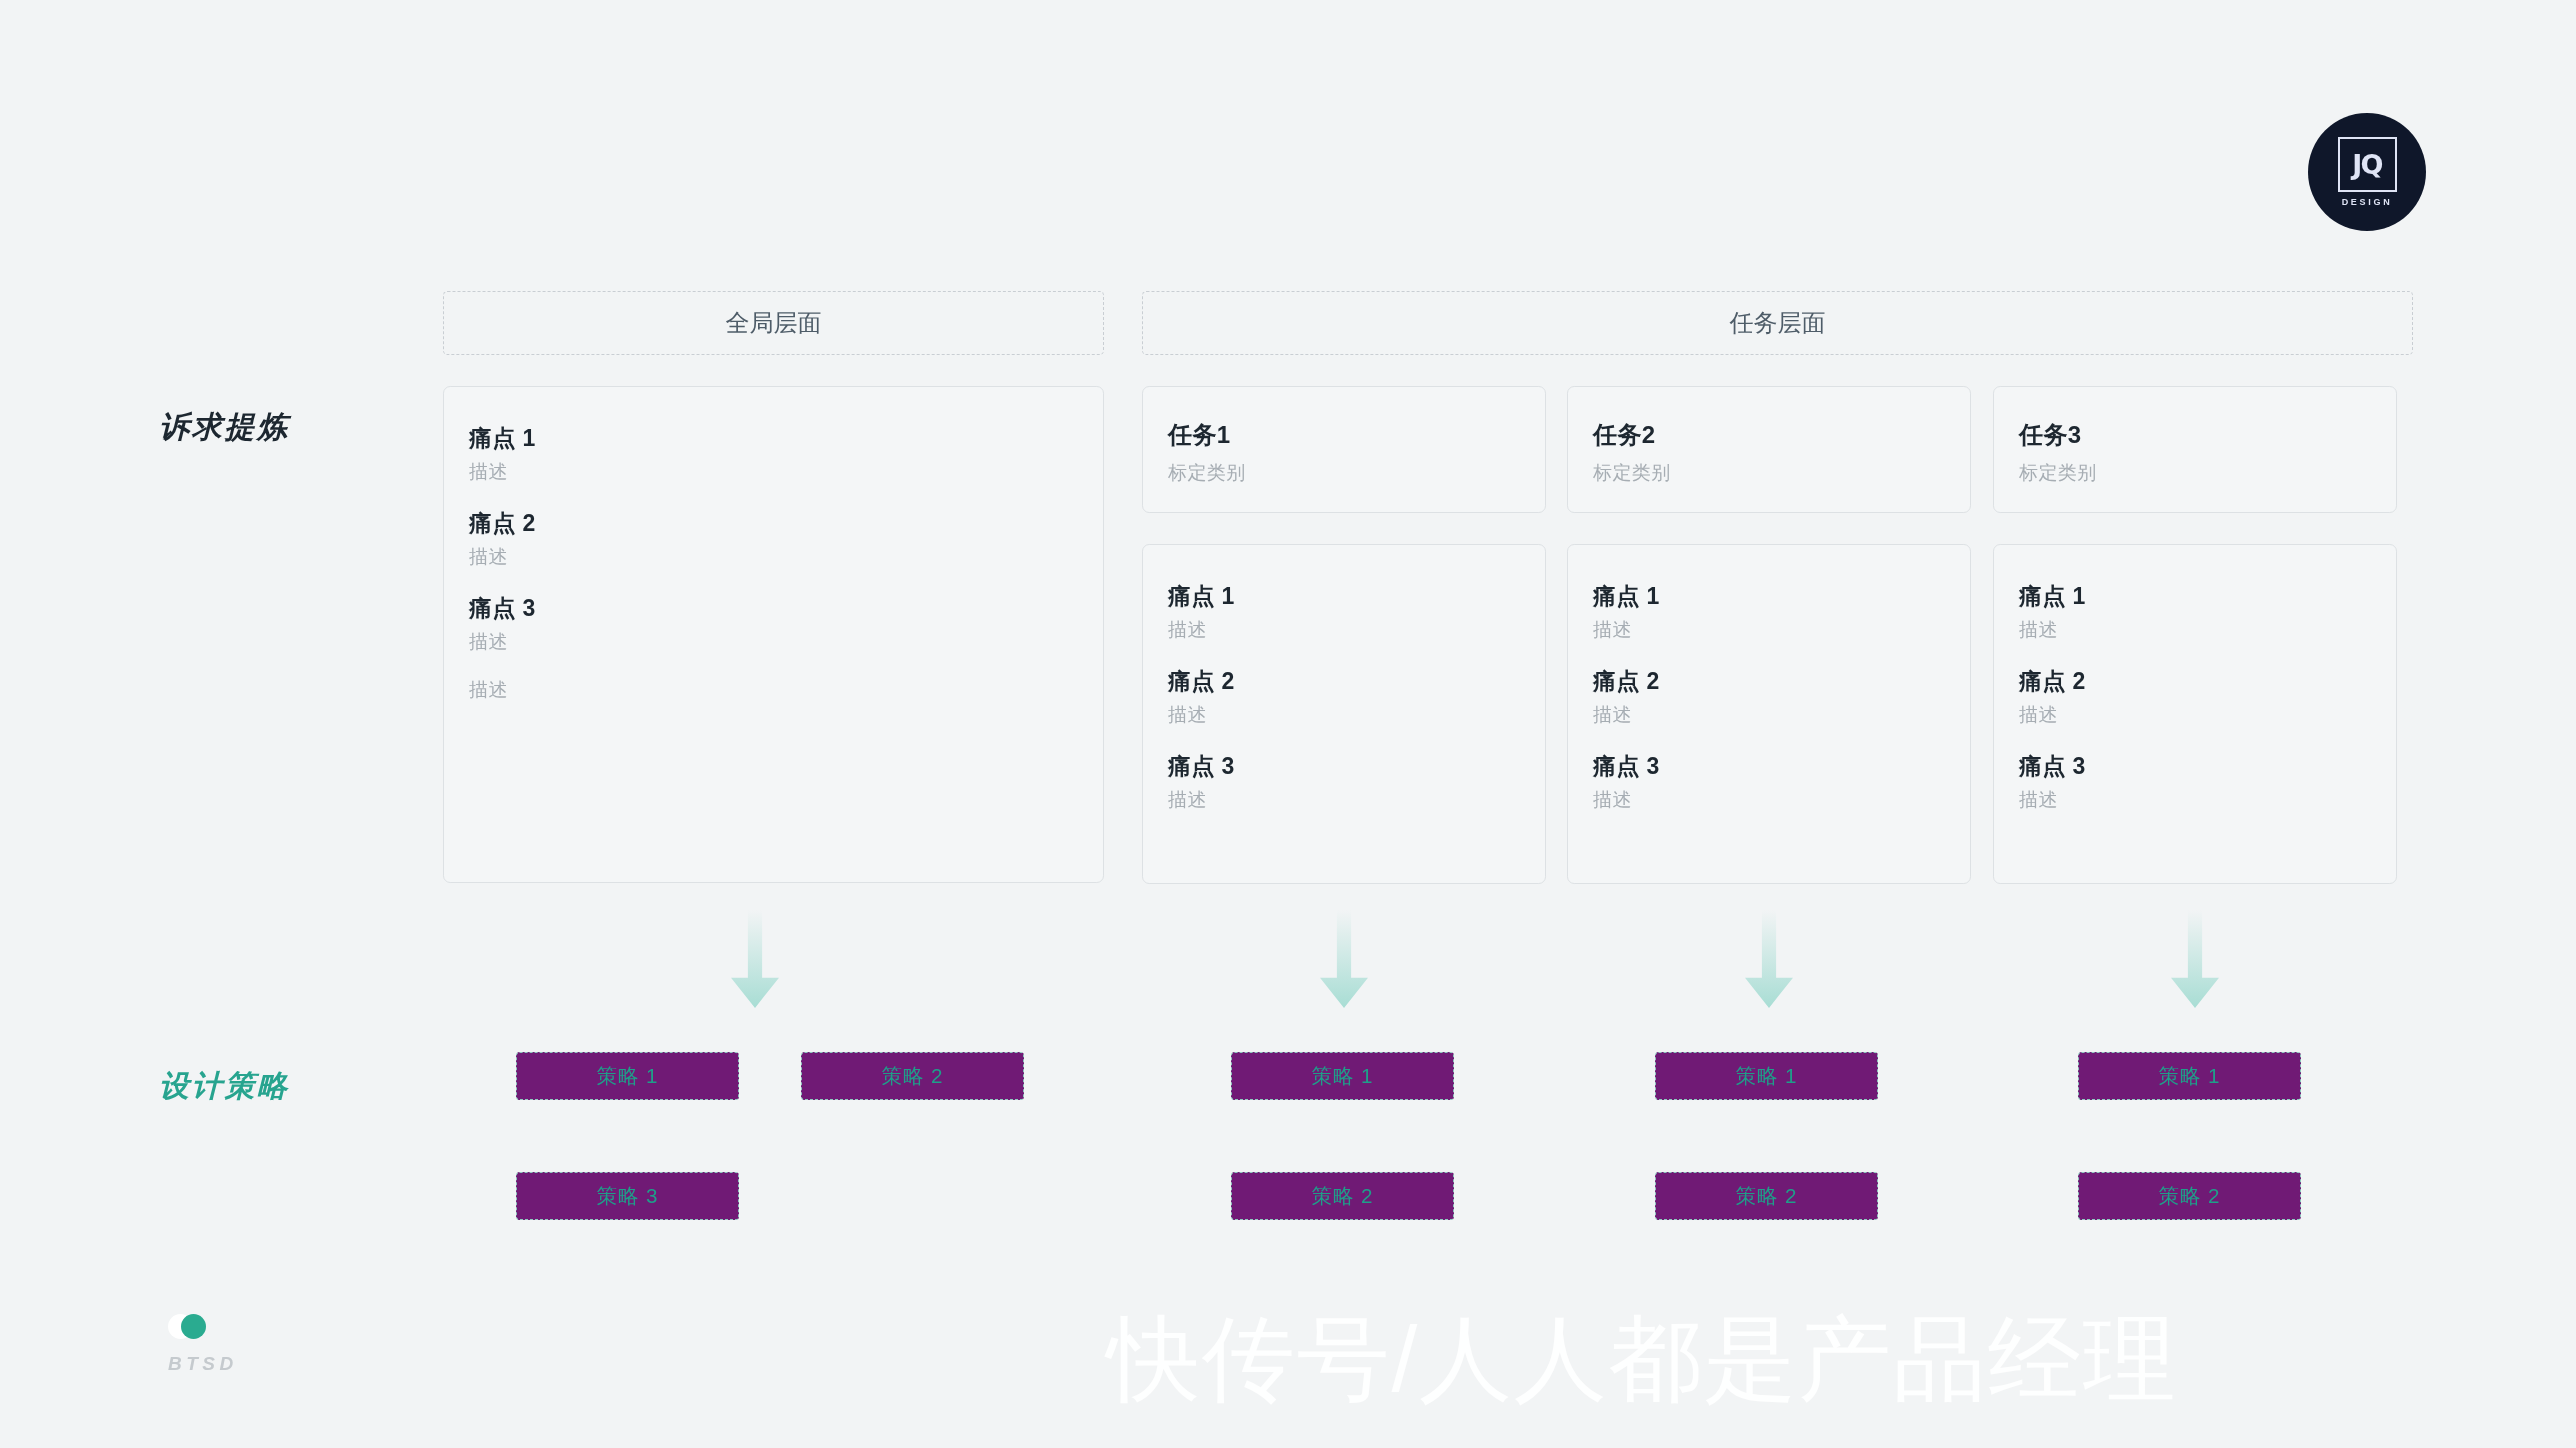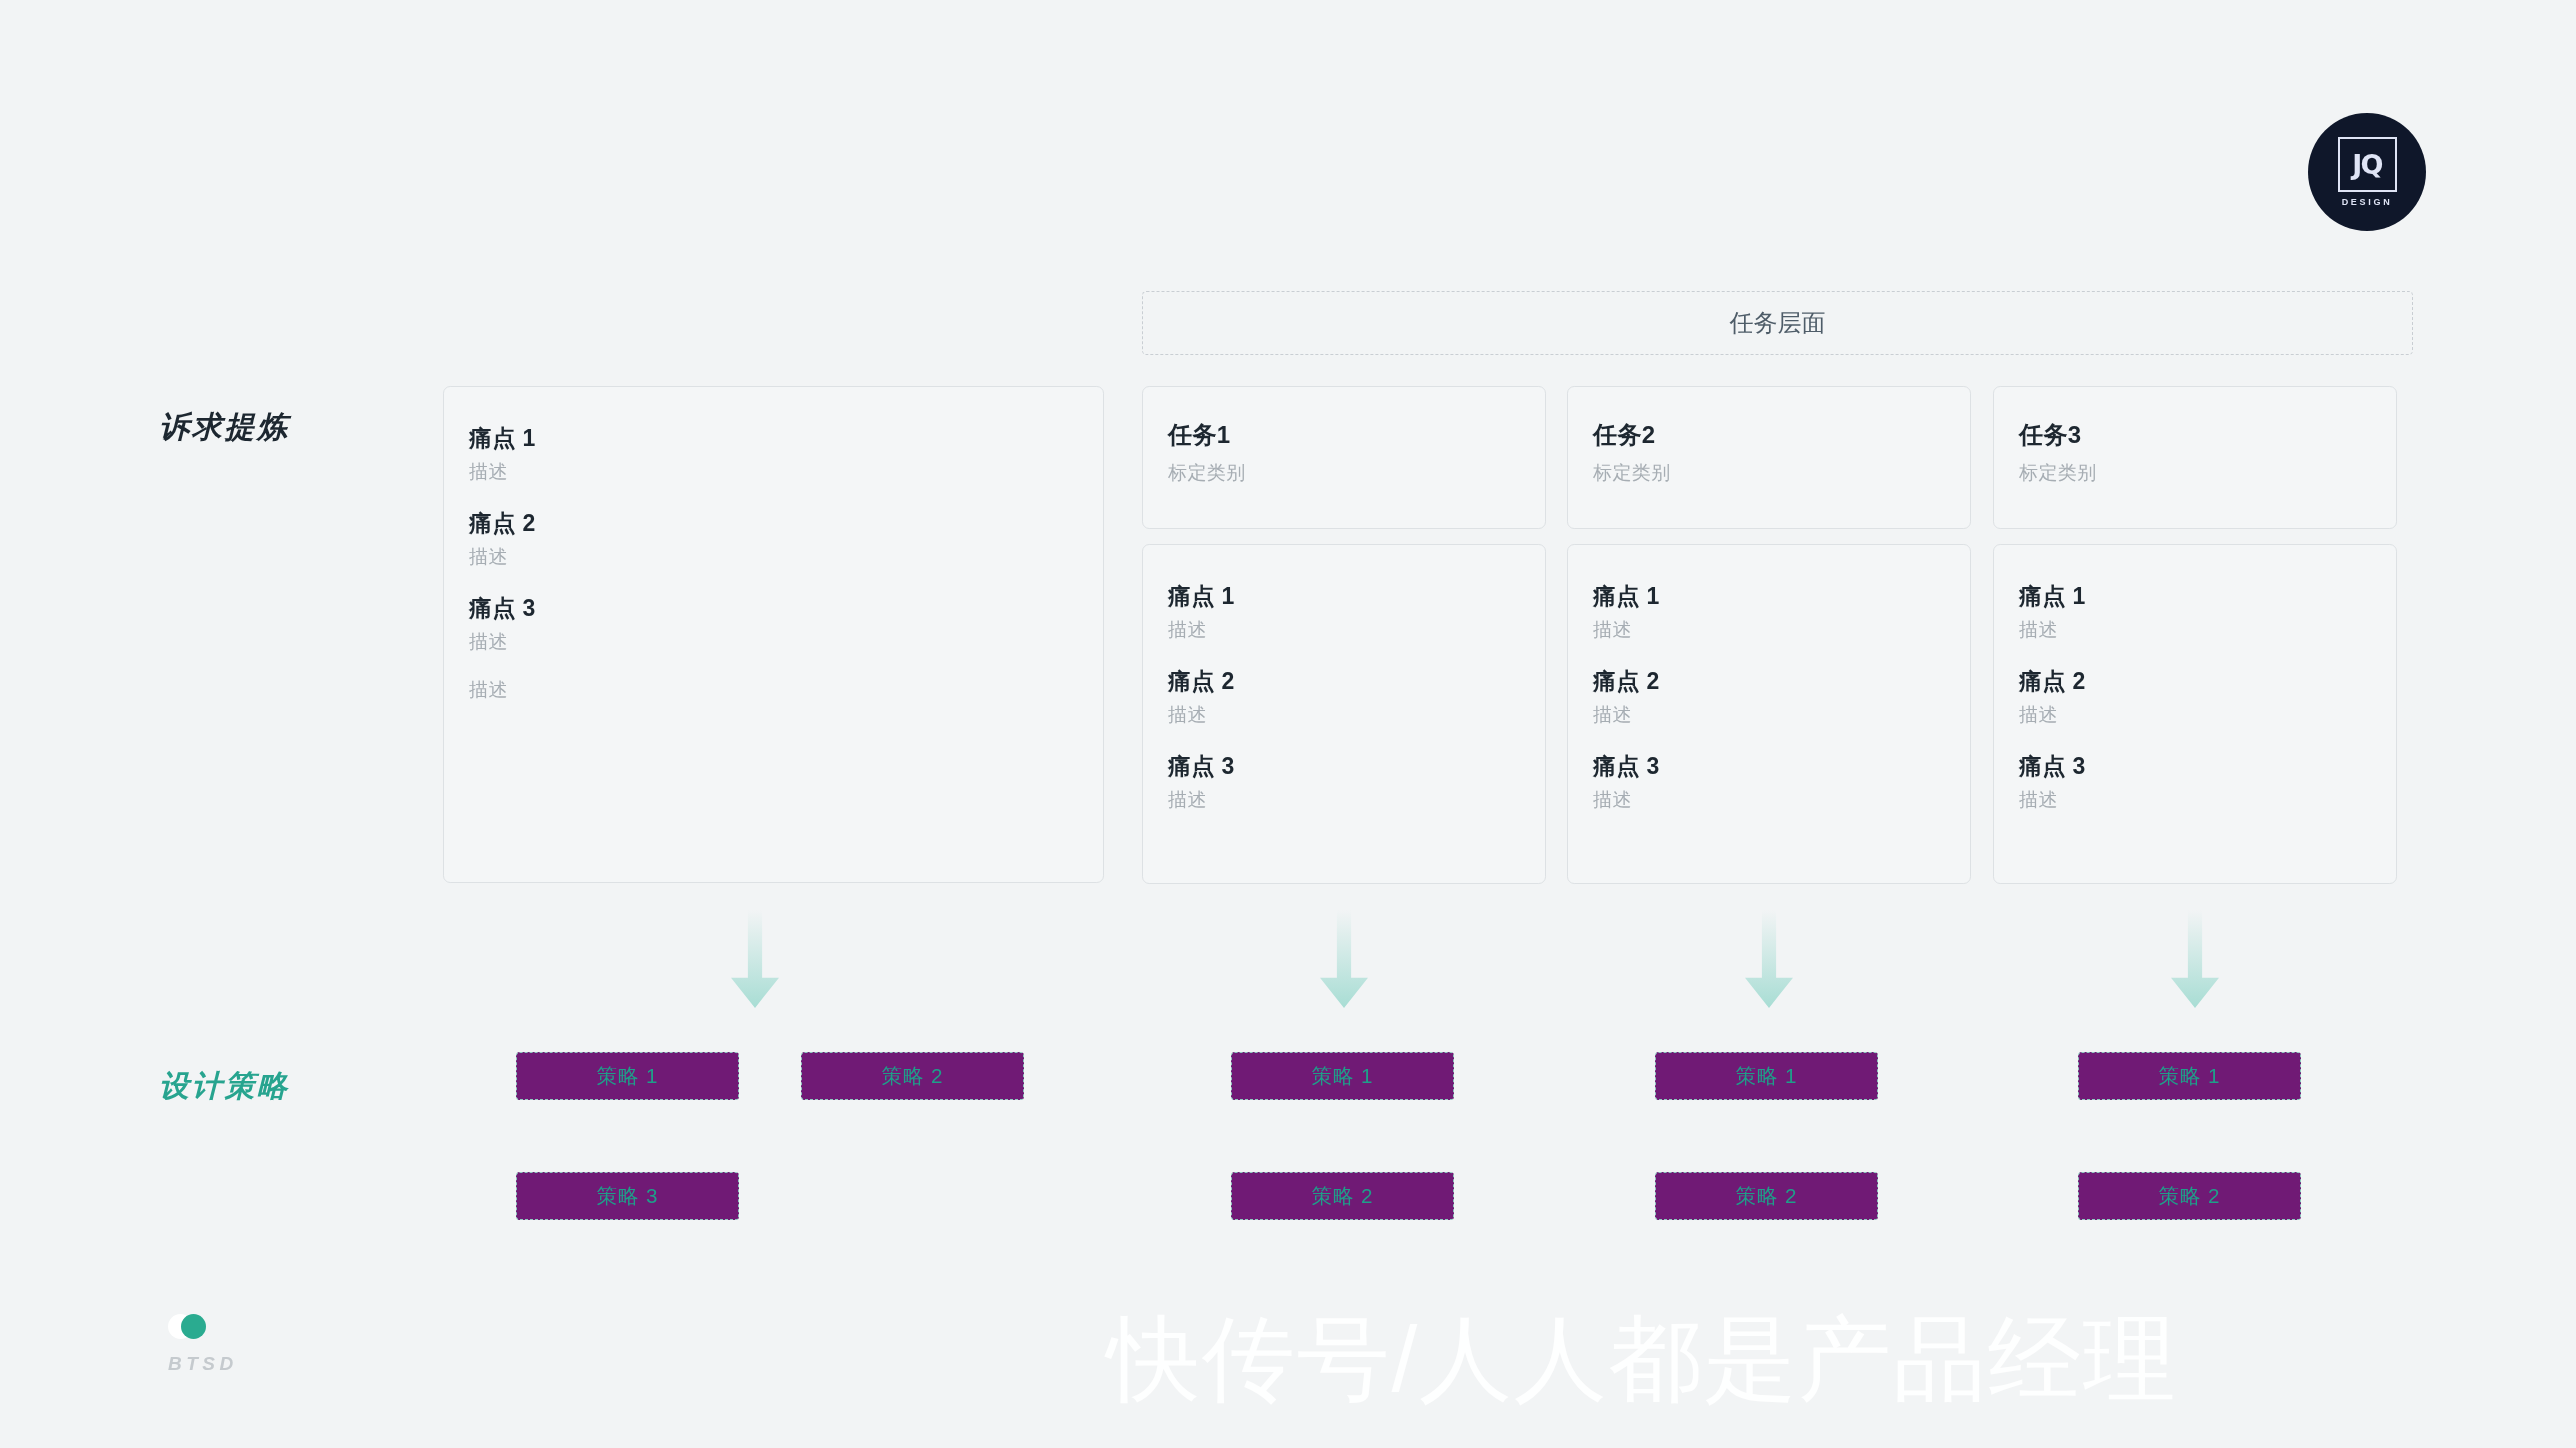--- a/index.html
+++ b/index.html
@@ -105,21 +105,21 @@
 
   
   .card {
     position: absolute;
     background: #f4f6f7;
     border: 1.8px solid #dde1e4;
     border-radius: 7.2px;
   }
   .card-global { left: 443px; top: 386px; width: 661px; height: 497px; }
 
-  .card-task-head { top: 386px; height: 143px; }
+  .card-task-head { top: 386px; height: 127px; }
   .card-task-body { top: 544px; height: 340px; }
 
   .col1 { left: 1142px;  width: 404px; }
   .col2 { left: 1567px;  width: 404px; }
   .col3 { left: 1993px;  width: 404px; }
 
   .card-inner { padding: 36px 0 0 25px; }
 
   .item { margin-bottom: 23px; }
   .item:last-child { margin-bottom: 0; }
@@ -217,20 +217,21 @@
 
 
   <div class="logo">
     <div class="logo-mark">JQ</div>
     <div class="logo-text">DESIGN</div>
   </div>
 
   <div class="row-label row-label-need">诉求提炼</div>
   <div class="row-label row-label-strategy">设计策略</div>
 
+  <div class="banner banner-global">全局层面</div>
   <div class="banner banner-task">任务层面</div>
 
   <div class="card card-global">
     <div class="card-inner">
       <div class="item">
         <div class="item-title">痛点 1</div>
         <div class="item-desc">描述</div>
       </div>
       <div class="item">
         <div class="item-title">痛点 2</div>

